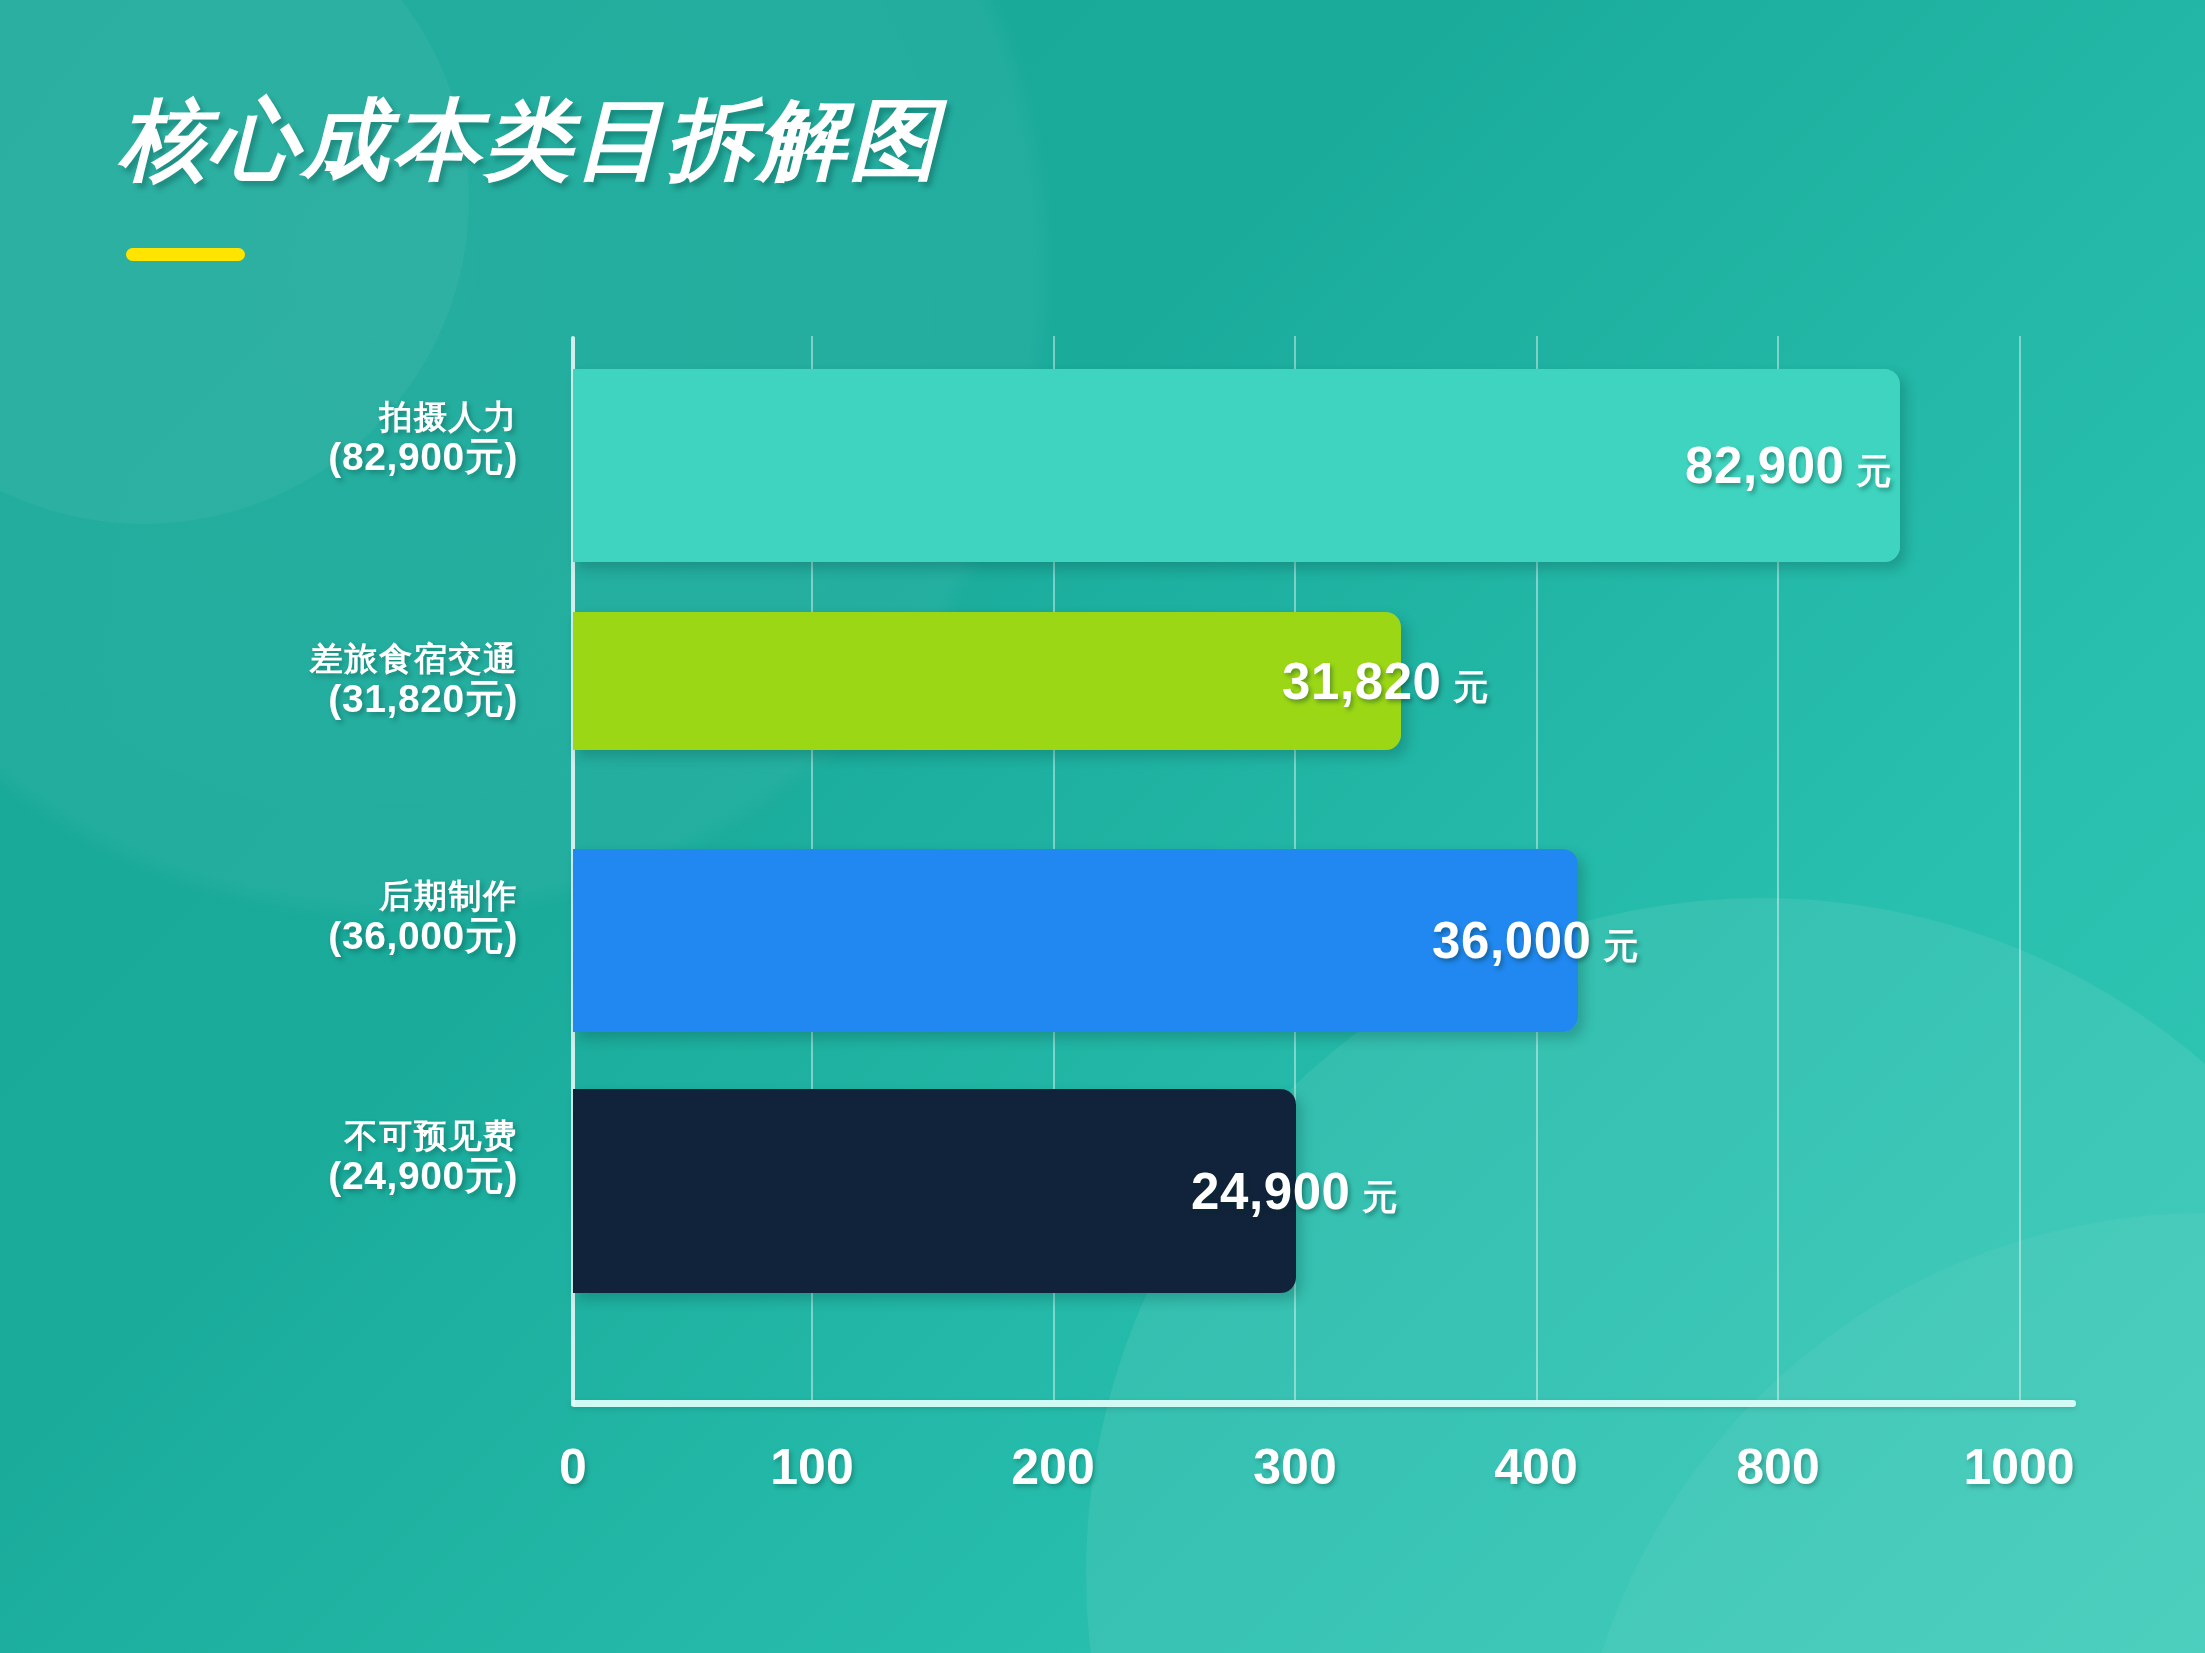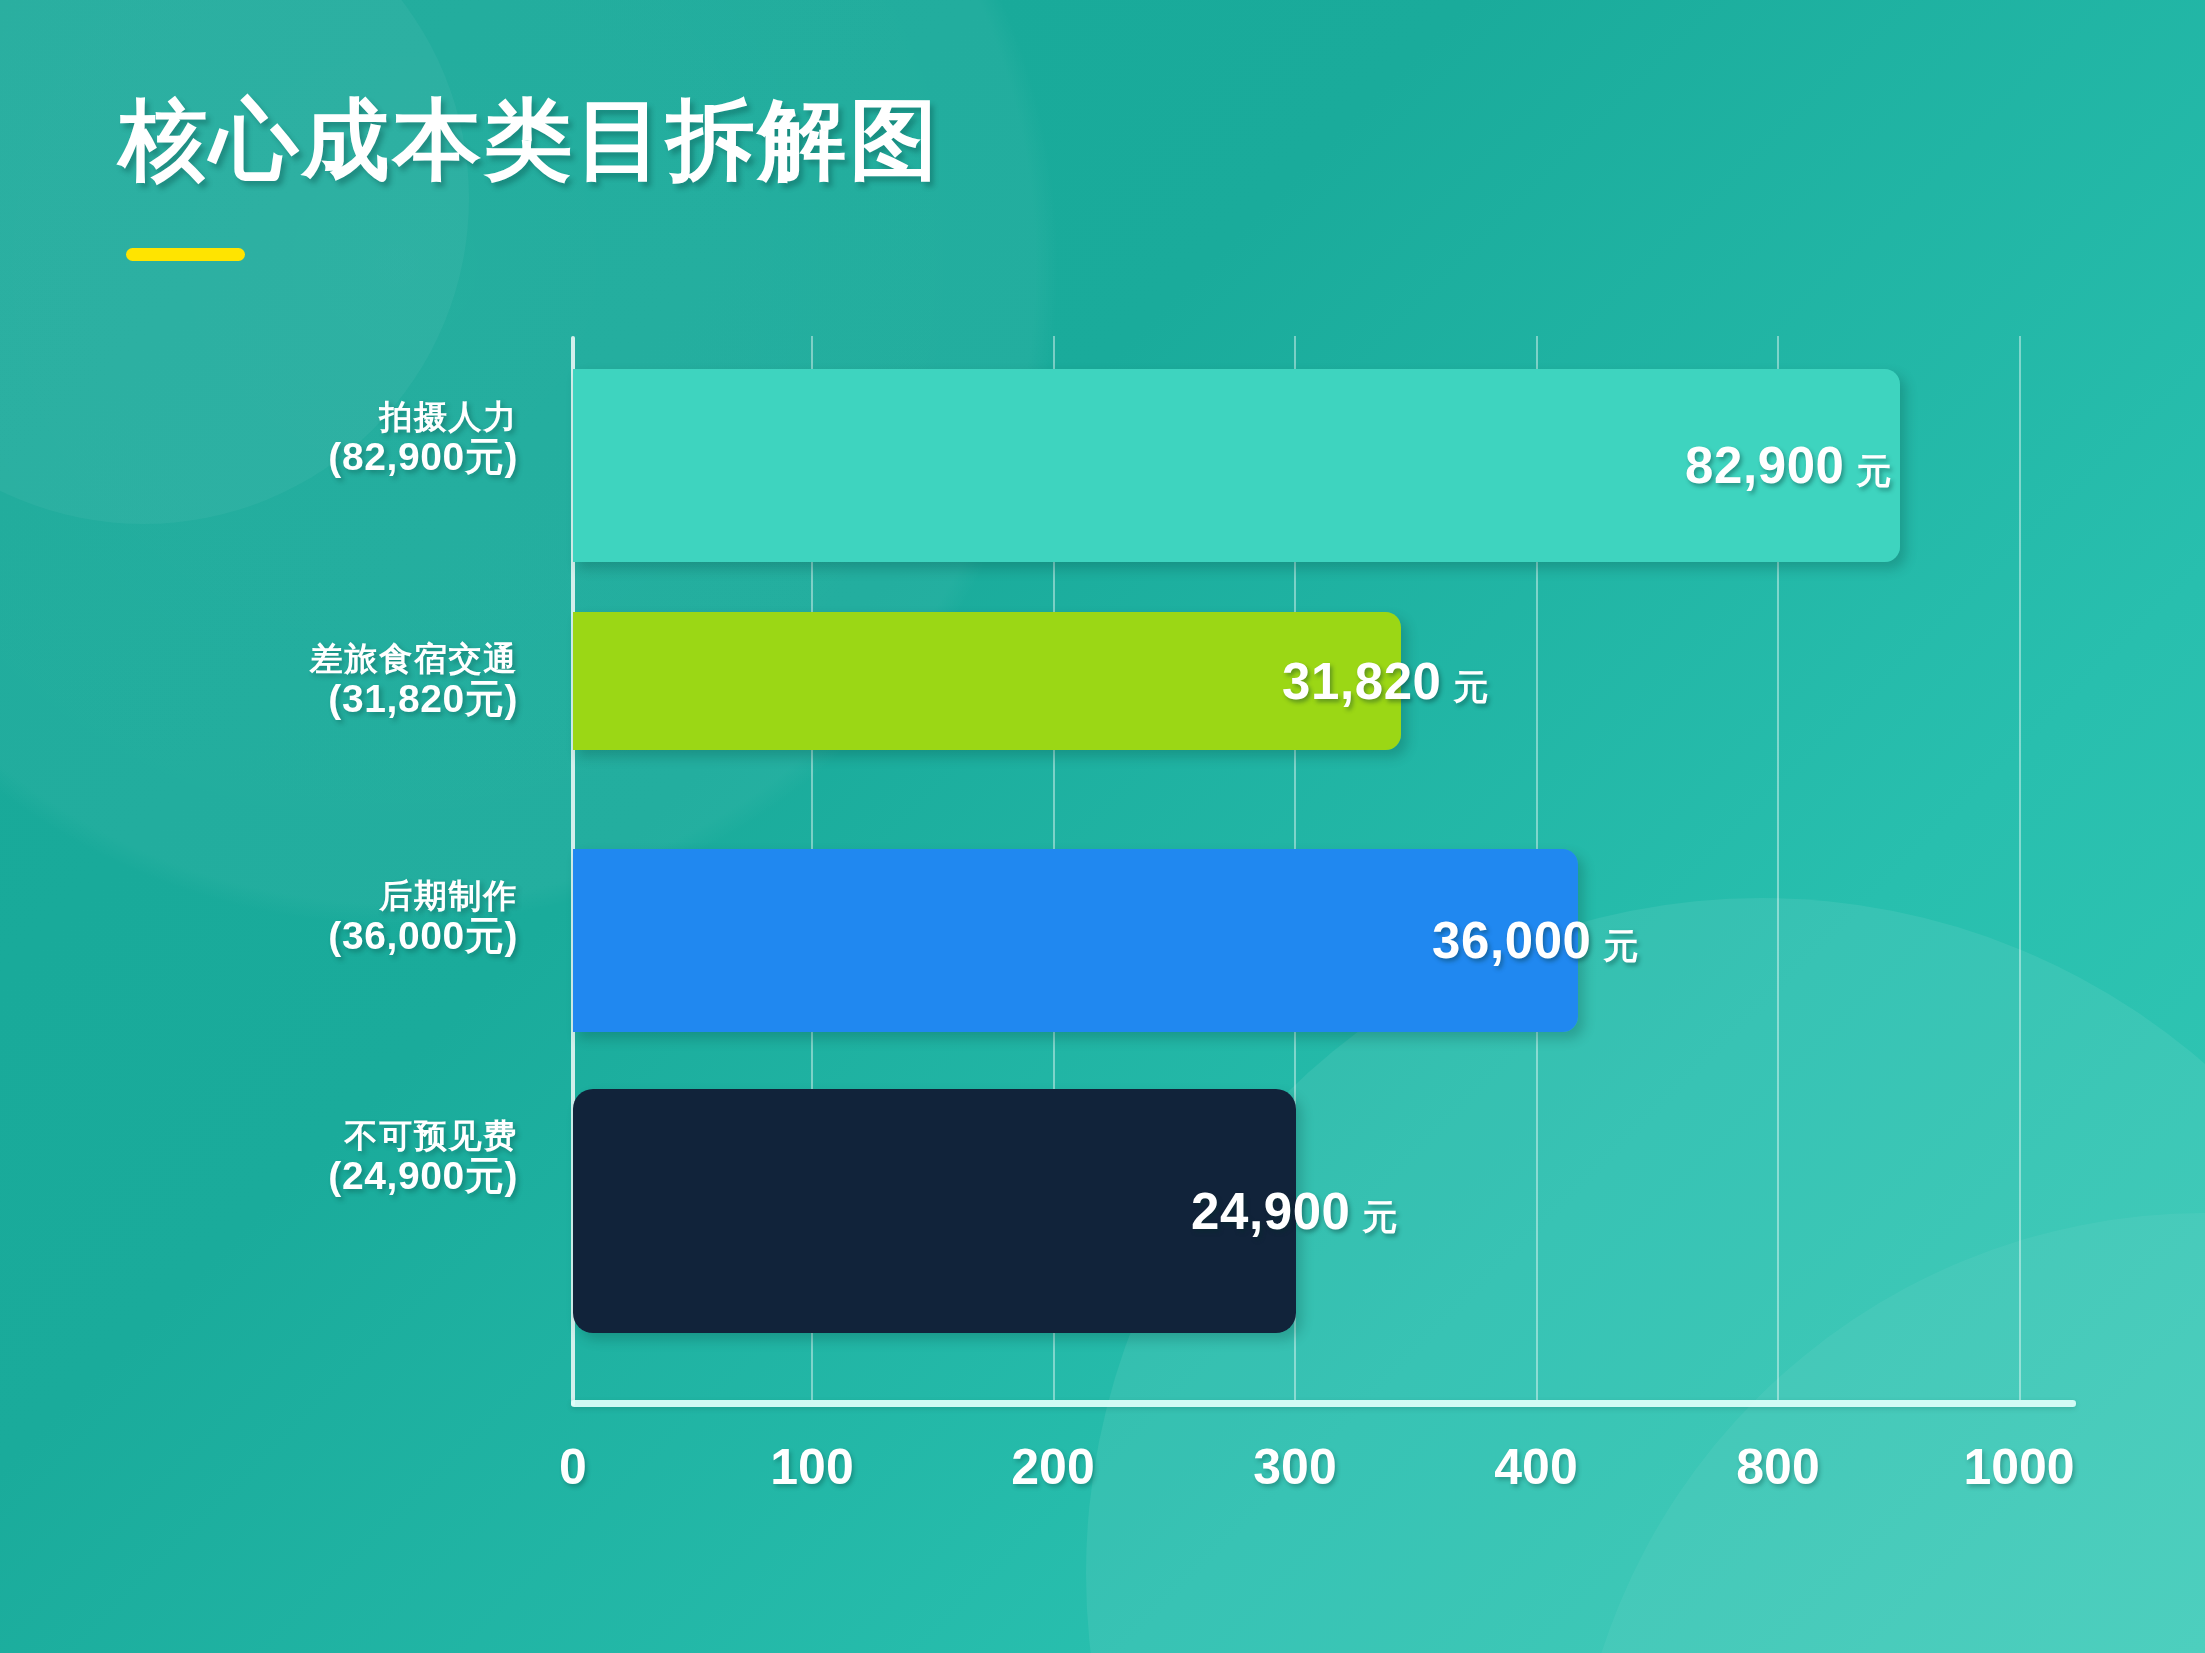--- a/index.html
+++ b/index.html
@@ -29,20 +29,21 @@
     background:rgba(255,255,255,0.05);
   }
 
   
   #title{
     position:absolute;left:119px;top:96px;
     font-size:88px;font-weight:bold;color:#ffffff;
     letter-spacing:3.3px;line-height:1;
     text-shadow:3.9px 5px 5.5px rgba(0,60,55,0.30);
     white-space:nowrap;
+    font-style:italic;
   }
   #title-underline{
     position:absolute;left:126px;top:248px;
     width:119px;height:13.2px;border-radius:6.6px;
     background:#ffe400;
   }
   #subtitle{
     position:absolute;right:19.3px;top:268px;
     font-size:40px;font-weight:bold;color:#ffffff;
     letter-spacing:1.1px;white-space:nowrap;
@@ -151,21 +152,21 @@
             <span class="val">31,820</span>
             <span class="unit">元</span>
           </div>
         </div>
         <div class="bar" style="left: 0px; top: 513px; width: 1005px; height: 183px; background: linear-gradient(90deg, rgb(32, 136, 240) 0%, rgb(32, 136, 240) 72%, rgb(32, 136, 240) 100%);">
           <div class="valwrap" style="left: 859px;">
             <span class="val">36,000</span>
             <span class="unit">元</span>
           </div>
         </div>
-        <div class="bar" style="left: 0px; top: 753px; width: 723px; height: 244px; background: linear-gradient(90deg, rgb(17, 35, 58) 0%, rgb(17, 35, 58) 72%, rgb(17, 35, 58) 100%); border-radius: 20px;">
+        <div class="bar" style="left: 0px; top: 753px; width: 723px; height: 204px; background: linear-gradient(90deg, rgb(17, 35, 58) 0%, rgb(17, 35, 58) 72%, rgb(17, 35, 58) 100%);">
           <div class="valwrap" style="left: 618px;">
             <span class="val">24,900</span>
             <span class="unit">元</span>
           </div>
         </div>
       </div>
   </div>
 
   <div id="catlabels">
       <div class="catlabel" style="top: 400px;">

